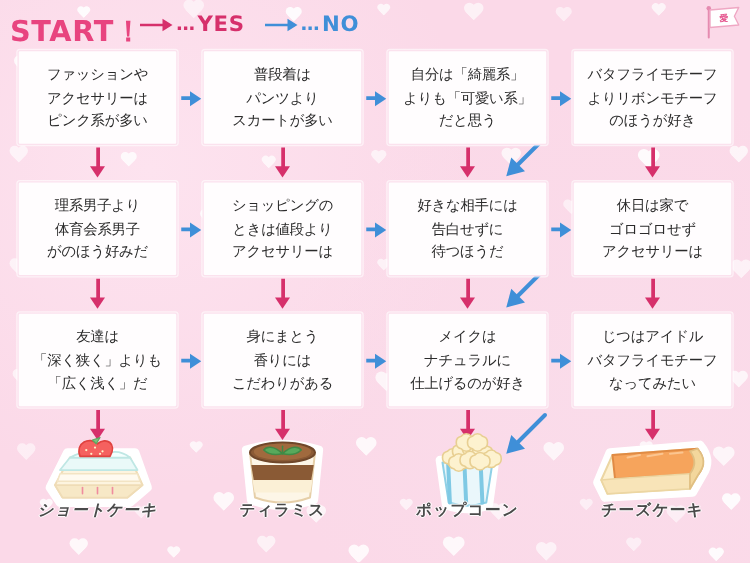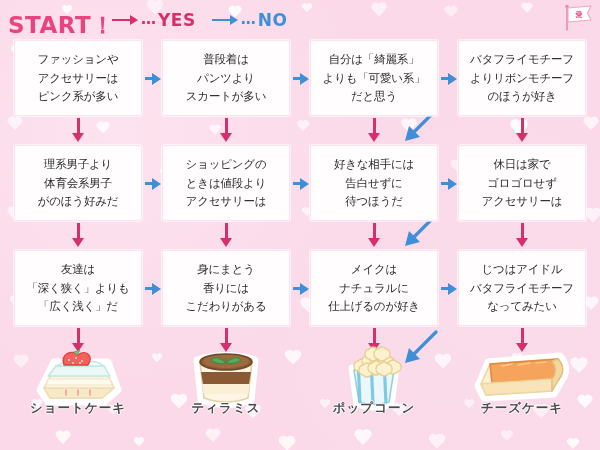--- a/index.html
+++ b/index.html
@@ -426,21 +426,21 @@
         <span>仕上げるのが好き</span>
       </div>
       <div class="qbox" style="left: 458px; top: 250px; width: 128px; height: 76px;">
         <span>じつはアイドル</span>
         <span>バタフライモチーフ</span>
         <span>なってみたい</span>
       </div>
     </div>
 
   <div class="grid" id="resultLayer">
-      <div class="result" style="left: 3px; top: 344px;">
+      <div class="result" style="left: 3px; top: 344px; font-style: italic;">
         <div class="art"><svg width="96" height="62" viewBox="0 0 96 62">
             <path d="M10 44 L24 16 L78 16 L88 44 L74 56 L18 56 Z" fill="#ffffff" stroke="#ffffff" stroke-width="7" stroke-linejoin="round" stroke-linecap="round"></path>
             <path d="M14 42 L26 20 L74 20 L84 42 L72 52 L20 52 Z" fill="#fdf4df" stroke="#efdcb6" stroke-width="1.6" stroke-linejoin="round" stroke-linecap="round"></path>
             <path d="M14 42 L84 42 L72 52 L20 52 Z" fill="#f7e8c6" stroke="#efdcb6" stroke-width="1.4" stroke-linejoin="round" stroke-linecap="round"></path>
             <path d="M18 33 L80 33 L82 39 L16 39 Z" fill="#fffaf0" stroke="#f3e4c4" stroke-width="1.2" stroke-linejoin="round" stroke-linecap="round"></path>
             <path d="M26 20 L74 20 L80 30 L18 30 Z" fill="#eaf9f8" stroke="#bfe7e4" stroke-width="1.4" stroke-linejoin="round" stroke-linecap="round"></path>
             <path d="M26 20 Q40 12 52 18 Q64 12 74 20 Z" fill="#f4fffe" stroke="#bfe7e4" stroke-width="1.4" stroke-linejoin="round" stroke-linecap="round"></path>
             <path d="M34 19 C30 8 42 3 48 9 C55 3 64 9 58 19 Z" fill="#f5615f" stroke="#e0423f" stroke-width="1.4" stroke-linejoin="round" stroke-linecap="round"></path>
             <path d="M44 6 L50 4 L47 9 Z" fill="#7bc47f" stroke="#5ea862" stroke-width="1" stroke-linejoin="round" stroke-linecap="round"></path>
             <circle cx="39" cy="14" r="0.9" fill="#fff0c8"></circle>

